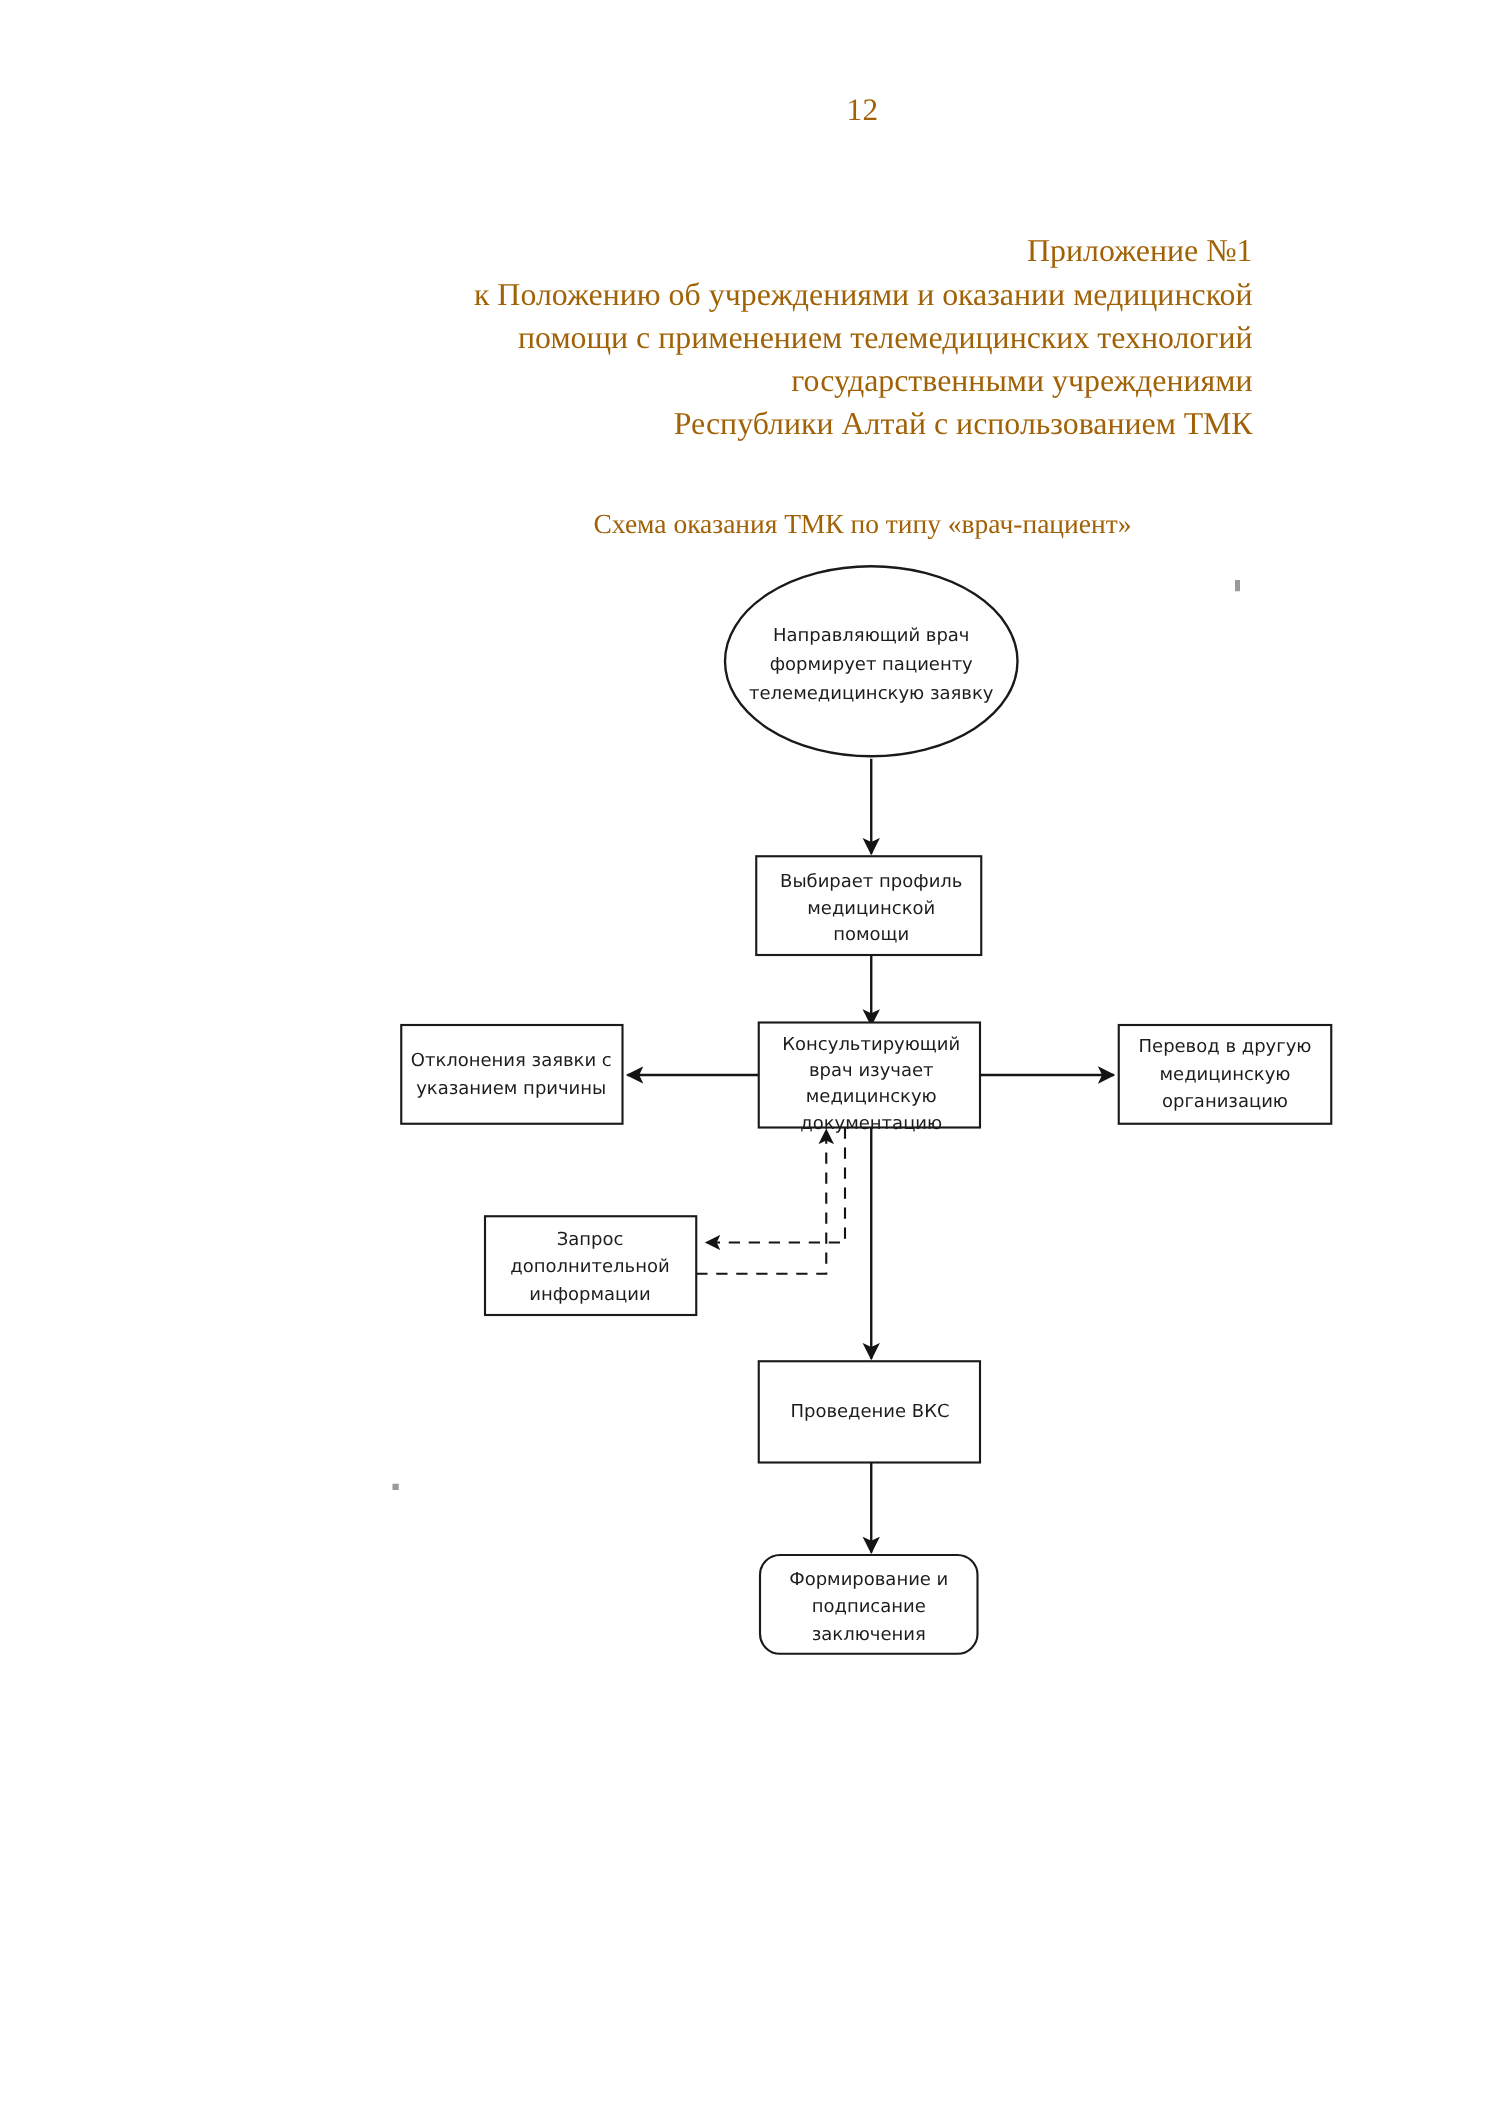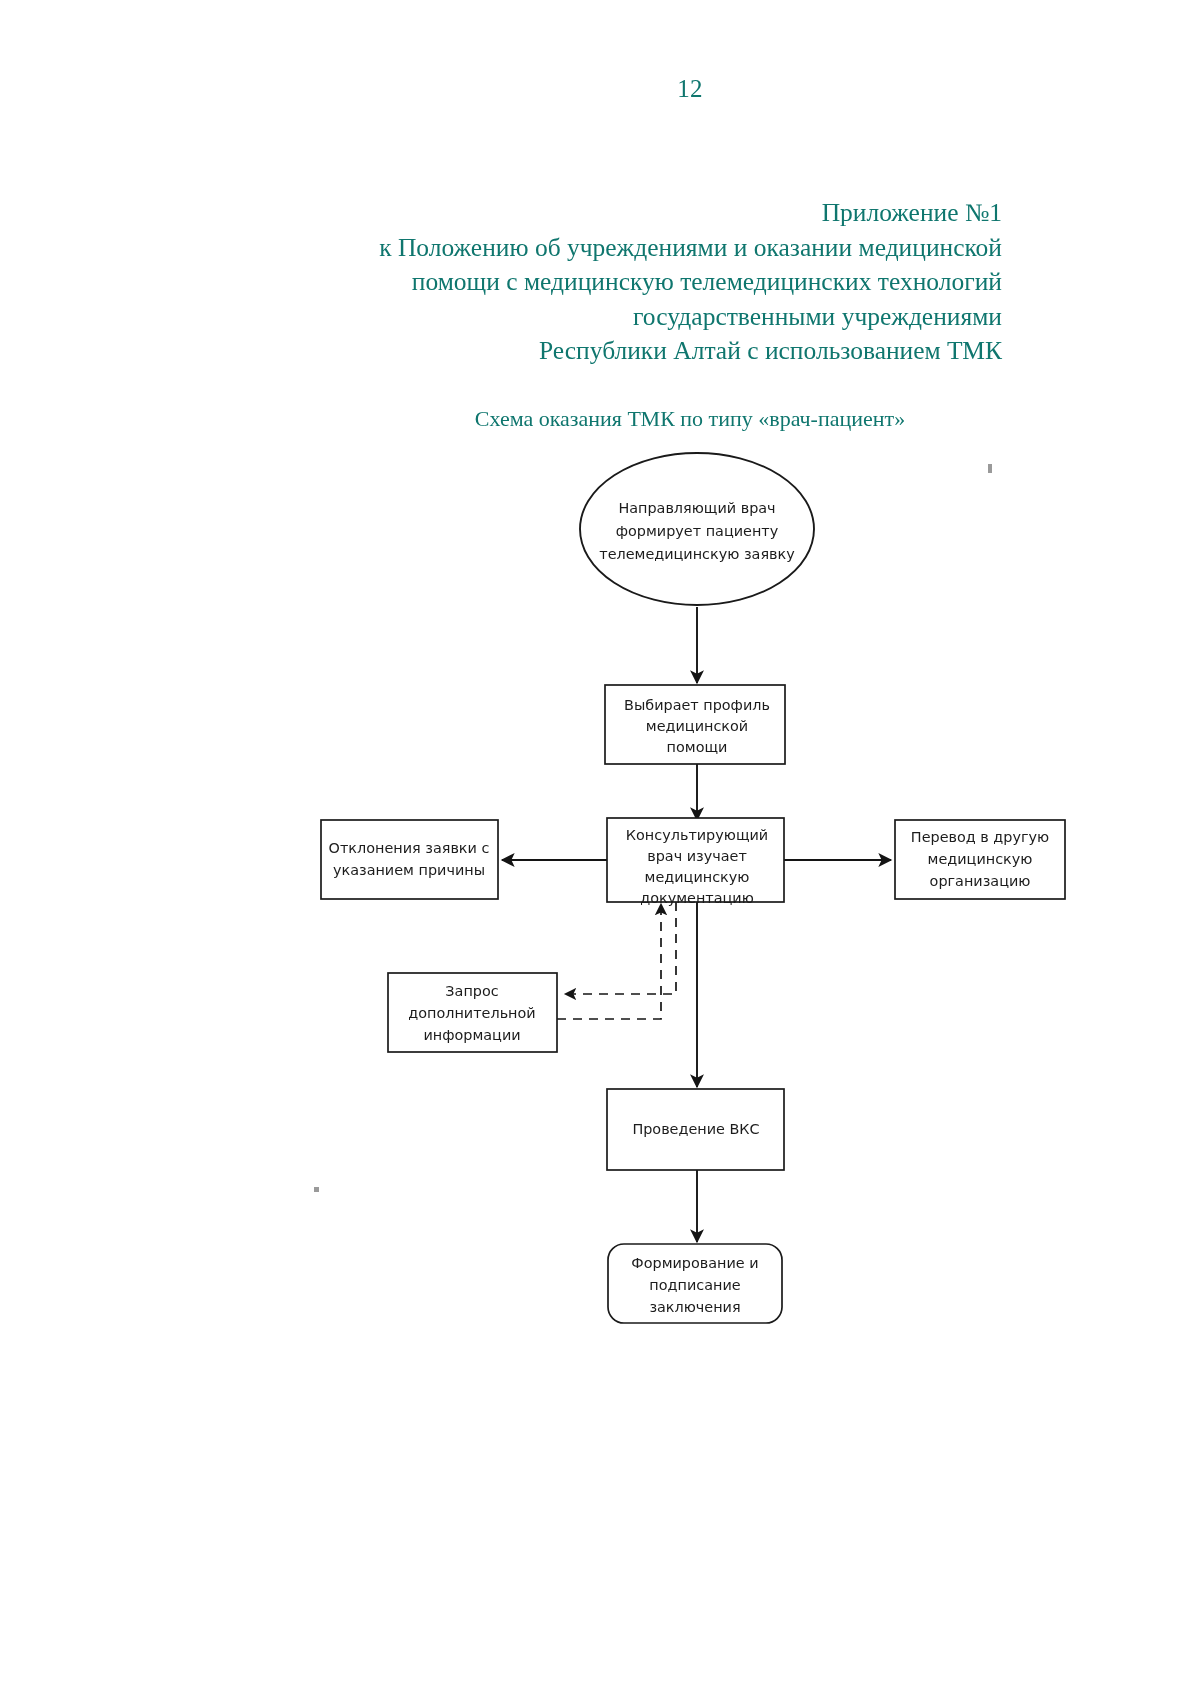--- a/index.html
+++ b/index.html
@@ -8,41 +8,41 @@
     padding: 0;
     background: #ffffff;
   }
   .page {
     position: relative;
     width: 1020px;
     height: 1697px;
     margin: 0 auto;
     background: #ffffff;
     font-family: "Liberation Serif", "DejaVu Serif", serif;
-    color: #0f766e;
+    color: #a16207;
     overflow: hidden;
     text-decoration: underline;
   }
 
   
   .page-number {
     position: absolute;
     top: 74px;
     left: 0;
     width: 1200px;
     text-align: center;
     font-size: 25px;
     line-height: 30px;
     letter-spacing: 0.2px;
   }
 
   
   .header-block {
     position: absolute;
-    top: 196px;
+    top: 184px;
     right: 108px;
     width: 650px;
     text-align: right;
     font-size: 25.5px;
     line-height: 34.5px;
   }
   .header-line { display: block; white-space: nowrap; }
 
   
   .scheme-title {
@@ -99,21 +99,21 @@
 </head>
 <body>
 
 <div class="page">
 
   <div class="page-number">12</div>
 
   <div class="header-block">
     <span class="header-line">Приложение №1</span>
     <span class="header-line">к Положению об учреждениями и оказании медицинской</span>
-    <span class="header-line">помощи с медицинскую телемедицинских технологий</span>
+    <span class="header-line">помощи с применением телемедицинских технологий</span>
     <span class="header-line">государственными учреждениями</span>
     <span class="header-line">Республики Алтай с использованием ТМК</span>
   </div>
 
   <div class="scheme-title">Схема оказания ТМК по типу «врач-пациент»</div>
 
   <div class="flow-wrap">
     <svg class="flow" viewBox="0 0 1200 920" xmlns="http://www.w3.org/2000/svg">
       <defs>
         <marker id="arrow-solid" viewBox="0 0 12 12" refX="10" refY="6" markerWidth="8" markerHeight="8" orient="auto-start-reverse">

